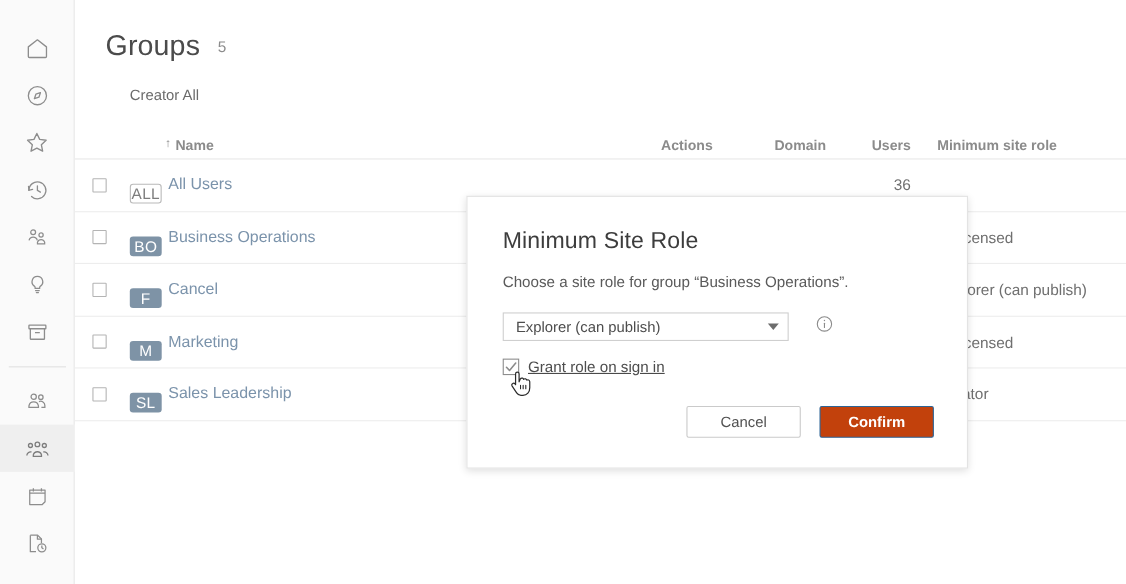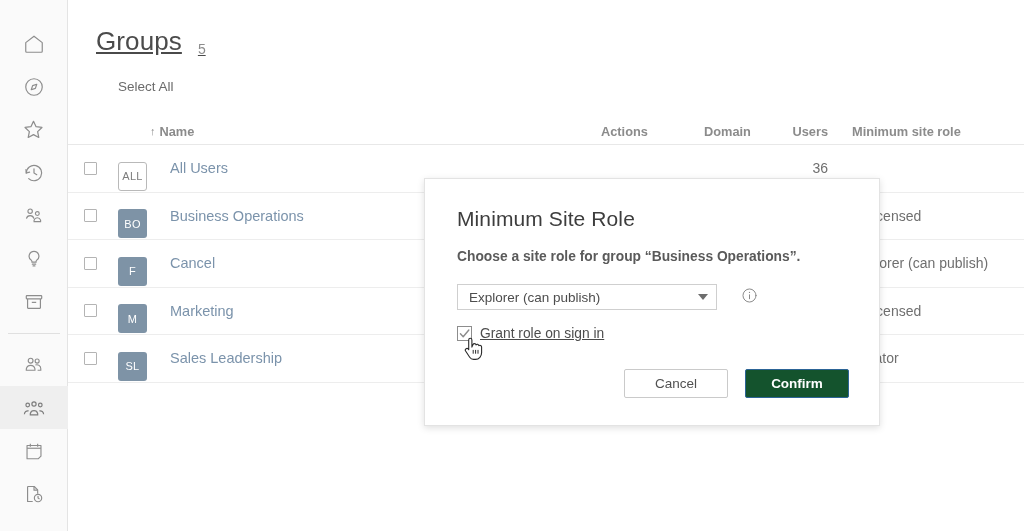--- a/index.html
+++ b/index.html
@@ -34,23 +34,22 @@
     margin: 10px 0 9px 0;
   }
 
   
   .main {
     flex: 1 1 auto; position: relative;
     background: #fff;
     overflow: hidden;
   }
   .page-head {
-    display: flex; align-items: flex-end;
+    display: flex; align-items: center;
     padding: 26px 0 0 28px;
-    text-decoration: underline;
   }
   .page-title {
     font-size: 26px; font-weight: 400; color: #4b4b4b;
     letter-spacing: .1px;
   }
   .page-count {
     font-size: 14px; color: #8c8c8c; margin-left: 16px;
   }
 
   .toolbar {
@@ -99,35 +98,35 @@
   .thead .c-name { padding-left: 38px; font-weight: bold; }
   .sort-caret { margin-right: 4px; font-size: 11px; }
 
   .chk {
     width: 13px; height: 13px;
     border: 1px solid #b4b4b4; background: #fff;
     border-radius: 1px; cursor: pointer;
   }
 
   .avatar {
-    width: 29px; height: 29px;
+    width: 29px; height: 18px;
     border-radius: 3px;
     background: #7e93a6;
     color: #ffffff;
     display: flex; align-items: center; justify-content: center;
-    font-size: 11px; letter-spacing: .3px;
+    font-size: 14px; letter-spacing: .3px;
     flex: 0 0 29px;
     margin-top: 16px;
   }
   .avatar.plain {
     background: #ffffff; color: #7d7d7d;
     border: 1px solid #b9b9b9;
   }
   .gname {
-    margin-left: 23px;
+    margin-left: 6px;
     color: #7b93ab; font-size: 14.5px; cursor: pointer;
   }
   .cell-muted { color: #6f6f6f; font-size: 14px; }
 
   
   .modal-backdrop {
     position: absolute; inset: 0;
     pointer-events: none;
   }
   .modal {
@@ -138,21 +137,21 @@
     border: 1px solid #e3e3e3;
     box-shadow: 0 2px 7px rgba(0,0,0,0.13);
     padding: 28px 30px 0 32px;
   }
   .modal-title {
     font-size: 21px; font-weight: 400; color: #3d3d3d;
     letter-spacing: .1px;
   }
   .modal-sub {
     margin-top: 18px;
-    font-size: 13.8px; color: #5a5a5a; font-weight: bold;
+    font-size: 13.8px; color: #5a5a5a;
   }
   .select-row {
     margin-top: 20px;
     display: flex; align-items: center;
   }
   .select {
     width: 260px; height: 26px;
     border: 1px solid #cfcfcf; background: #fff;
     display: flex; align-items: center; justify-content: space-between;
     padding: 0 8px 0 11px;
@@ -188,21 +187,21 @@
     right: 30px; bottom: 27px;
     display: flex; align-items: center; gap: 17px;
   }
   .btn-cancel {
     border: 1px solid #cacaca; background: #fff; color: #515151;
     font-size: 13.5px; padding: 6px 0; width: 104px;
     border-radius: 2px; cursor: pointer;
     font-family: "Liberation Sans", sans-serif;
   }
   .btn-confirm {
-    border: 1px solid #2c6496; background: #14532d; color: #fff;
+    border: 1px solid #2c6496; background: #c2410c; color: #fff;
     font-size: 13.5px; font-weight: bold; padding: 6px 0; width: 104px;
     border-radius: 2px; cursor: pointer;
     font-family: "Liberation Sans", sans-serif;
   }
 
   .cursor-hand {
     position: absolute;
     left: 396px; top: 337px;
     width: 22px; height: 26px;
     pointer-events: none;
@@ -332,21 +331,21 @@
   </nav>
 
   <section class="main">
 
     <div class="page-head">
       <h1 class="page-title">Groups</h1>
       <span class="page-count">5</span>
     </div>
 
     <div class="toolbar">
-      <span class="link-action">Select All</span>
+      <span class="link-action">Creator All</span>
     </div>
 
     <div class="table">
 
       <div class="thead">
         <div class="c-check"></div>
         <div class="c-name">
           <span class="sort-caret">↑</span>
           <span>Name</span>
         </div>

